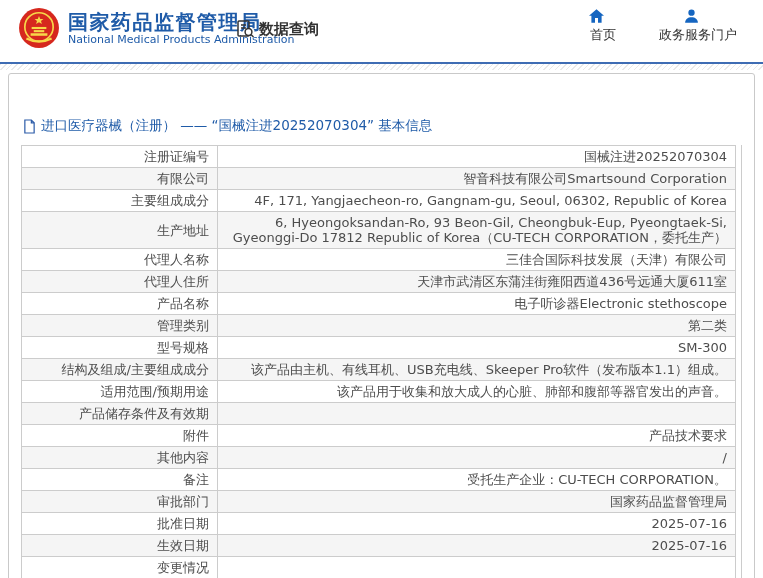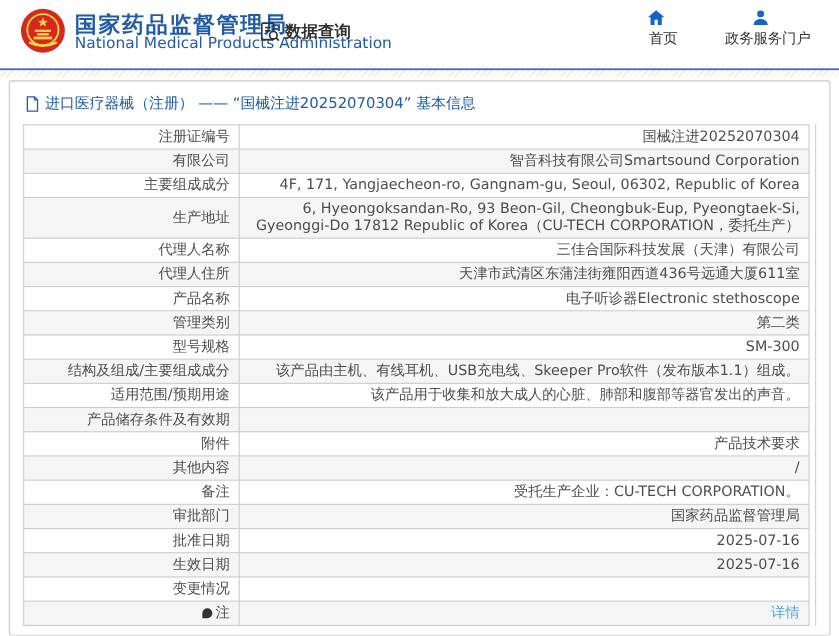--- a/index.html
+++ b/index.html
@@ -8,33 +8,33 @@
     --row-alt-bg:#f5f5f5; --table-text:#4d4d4d; --emblem-red:#d6281e; --emblem-gold:#f7d849;
   }
   *{box-sizing:border-box;margin:0;padding:0;}
   html,body{width:763px;height:578px;background:#ffffff;overflow:hidden;
     font-family:"DejaVu Sans","Liberation Sans",sans-serif;}
   
   .header{position:relative;height:62px;background:#fff;}
   .brand{position:absolute;left:18px;top:7px;display:flex;align-items:center;gap:8px;cursor:pointer;}
   .emblem{width:42px;height:42px;flex:0 0 auto;}
   .brand-text .cn{font-size:20px;font-weight:bold;color:var(--brand-blue);letter-spacing:1.5px;line-height:24px;}
-  .brand-text .en{font-size:14px;color:var(--brand-blue);line-height:12px;}
+  .brand-text .en{font-size:11px;color:var(--brand-blue);line-height:12px;}
   .dataquery{position:absolute;left:235px;top:19px;display:flex;align-items:center;gap:4px;cursor:pointer;justify-content:center;}
   .dataquery .label{font-size:15px;font-weight:600;color:var(--nav-text);}
   .top-nav{position:absolute;right:26px;top:9px;display:flex;gap:30px;}
   .top-nav .nav-item{display:flex;flex-direction:column;align-items:center;gap:3px;cursor:pointer;}
   .top-nav .nav-item .label{font-size:13px;color:var(--nav-text);margin-left:13px;}
   .header-rule{height:2px;background:var(--header-rule-blue);}
   .hatch{height:6px;background:repeating-linear-gradient(135deg,#e9e9e9 0 1px,#ffffff 1px 4px);}
   
   .container{margin:3px 8px 0 8px;width:747px;border:1px solid #c9c9c9;border-radius:3px;
     background:#fff;padding:9px 12px 8px 12px;}
   .breadcrumb{display:flex;align-items:center;gap:5px;color:var(--brand-blue);
-    font-size:13.5px;padding:2px 2px 10px 2px;}
+    font-size:13.5px;padding:2px 2px 10px 2px;margin-top:32px;}
   
   .table-wrap{border-right:1px solid var(--table-border);padding-right:5px;}
   table.info{width:100%;border-collapse:collapse;table-layout:fixed;}
   table.info td{border:1px solid var(--table-border);font-size:13px;line-height:15px;
     padding:3px 8px;color:var(--table-text);vertical-align:middle;word-wrap:break-word;}
   table.info tr:nth-child(even){background:var(--row-alt-bg);}
   td.label-cell{width:196px;text-align:right;white-space:nowrap;}
   td.value-cell{text-align:right;height:21px;}
   a.detail-link{color:var(--link-blue);text-decoration:none;cursor:pointer;}
   .note-icon{display:inline-block;width:9px;height:9px;background:#333;

